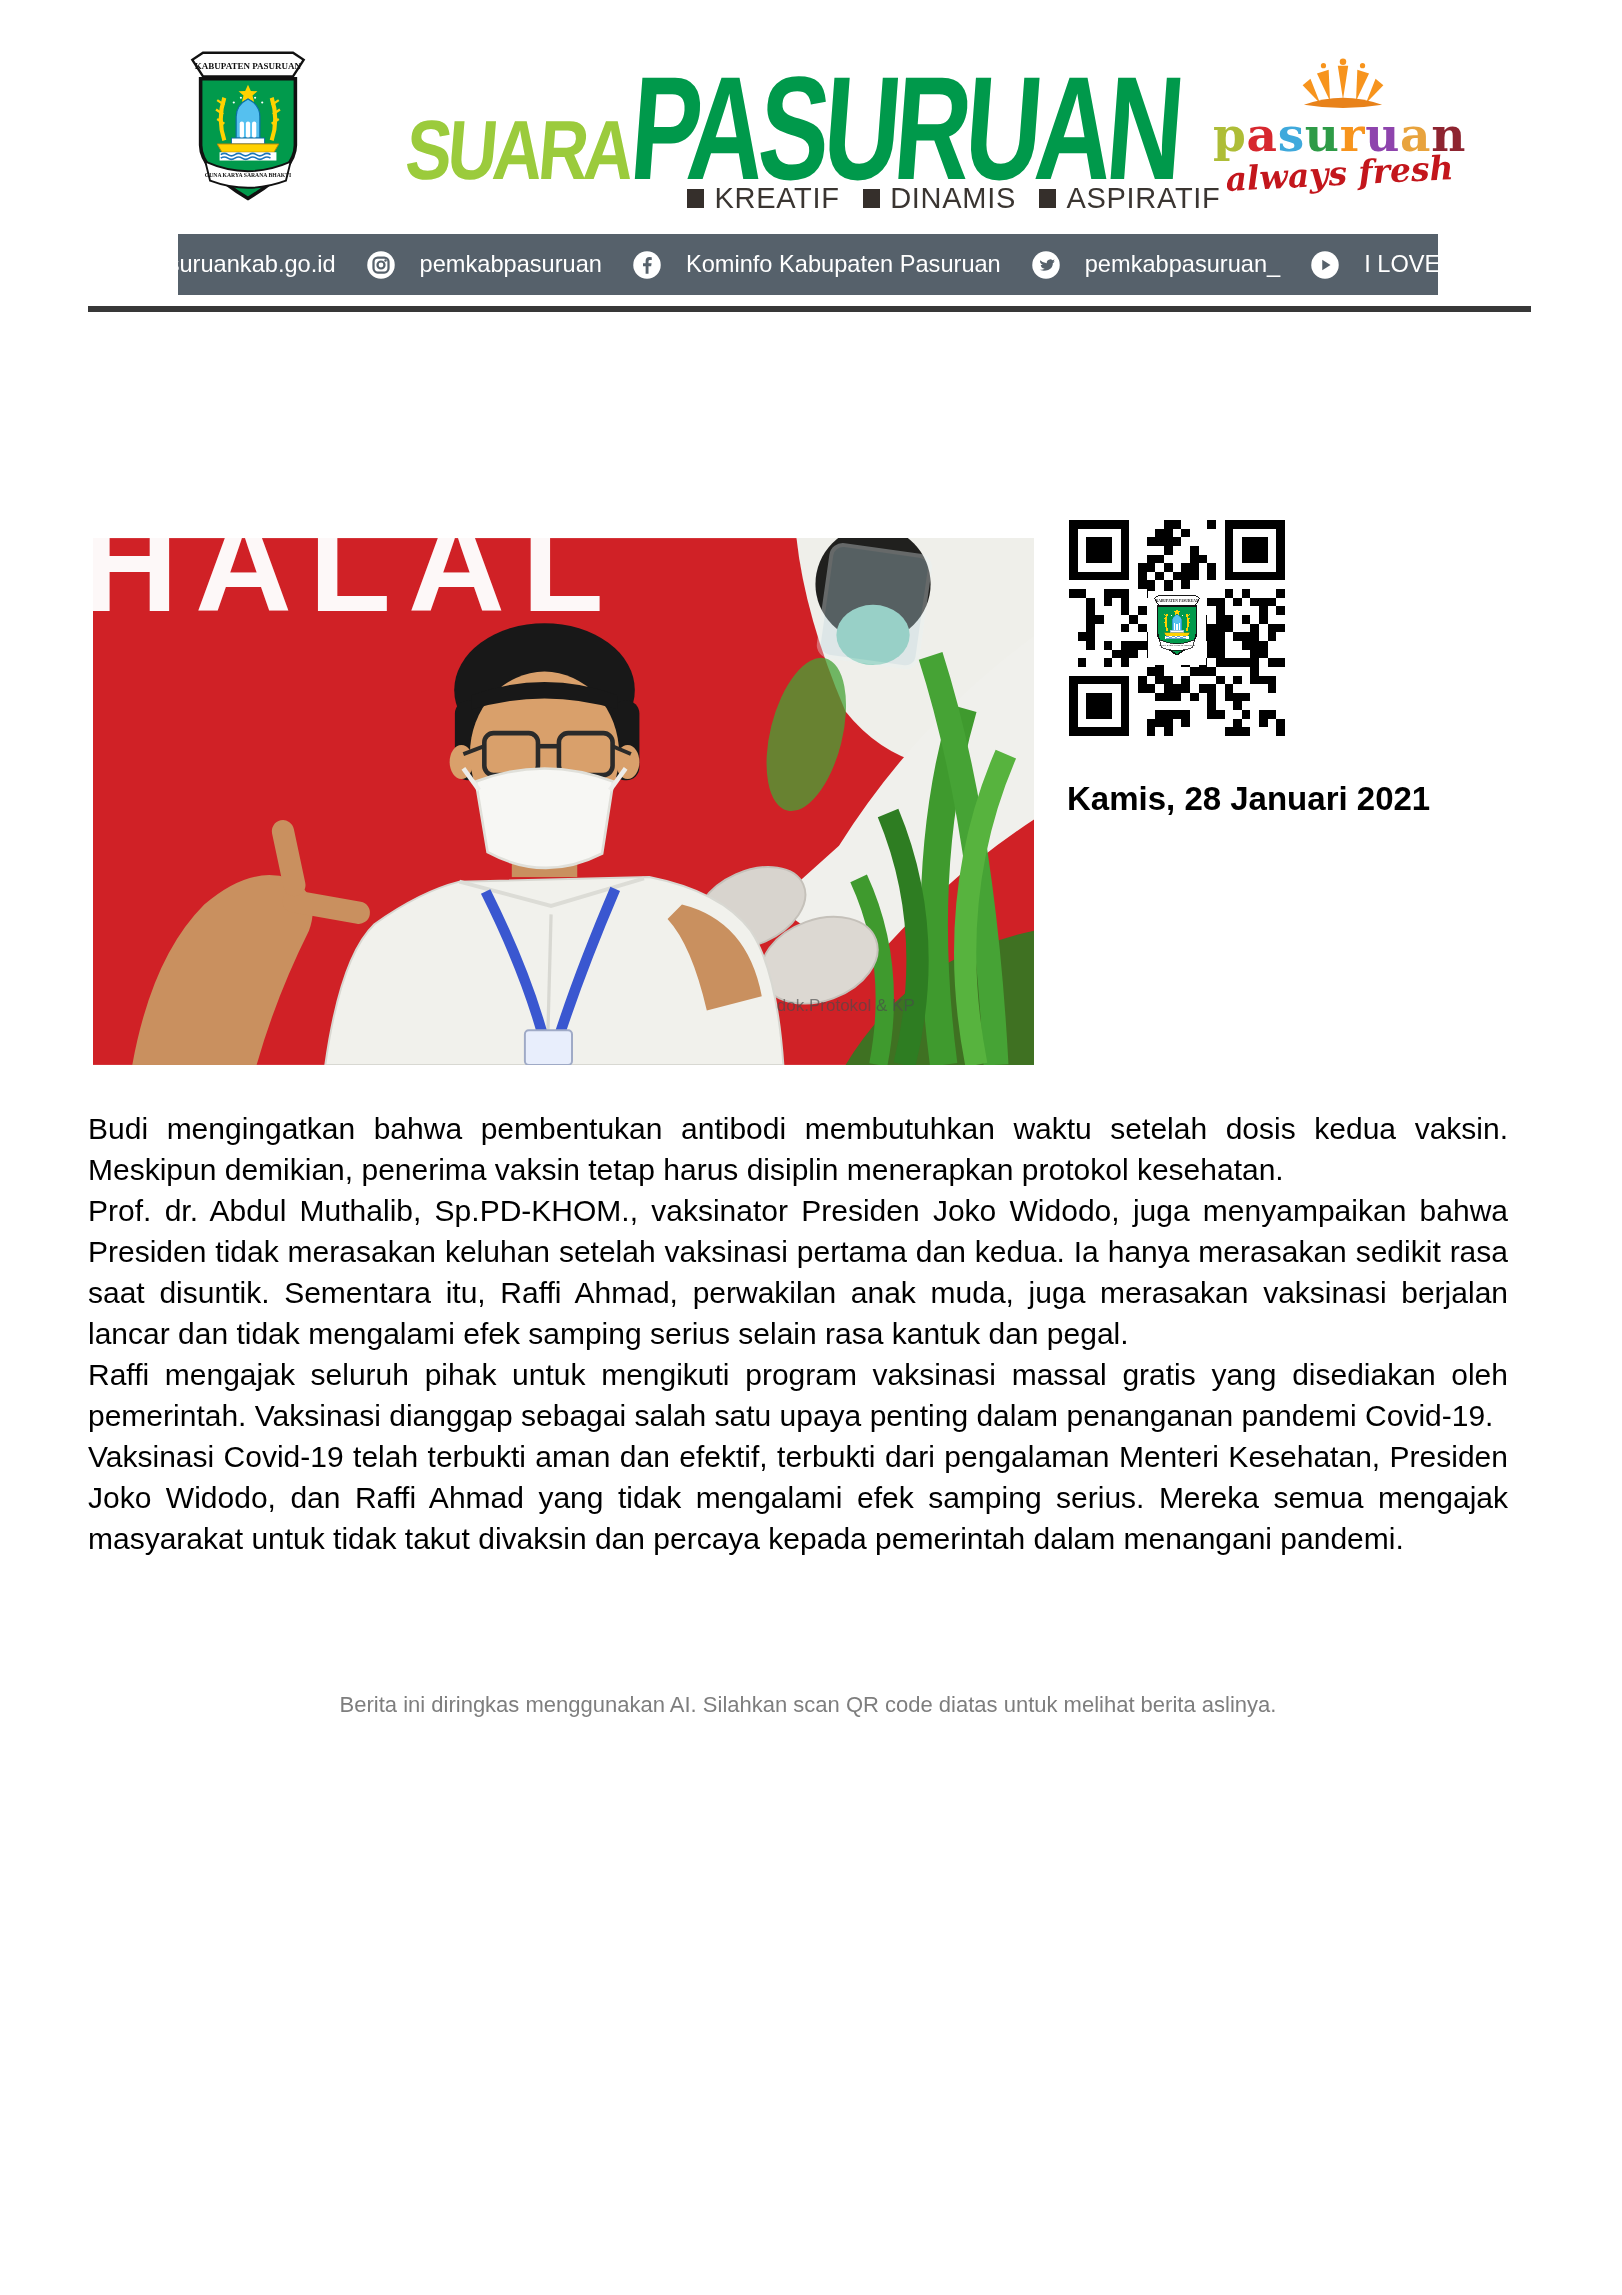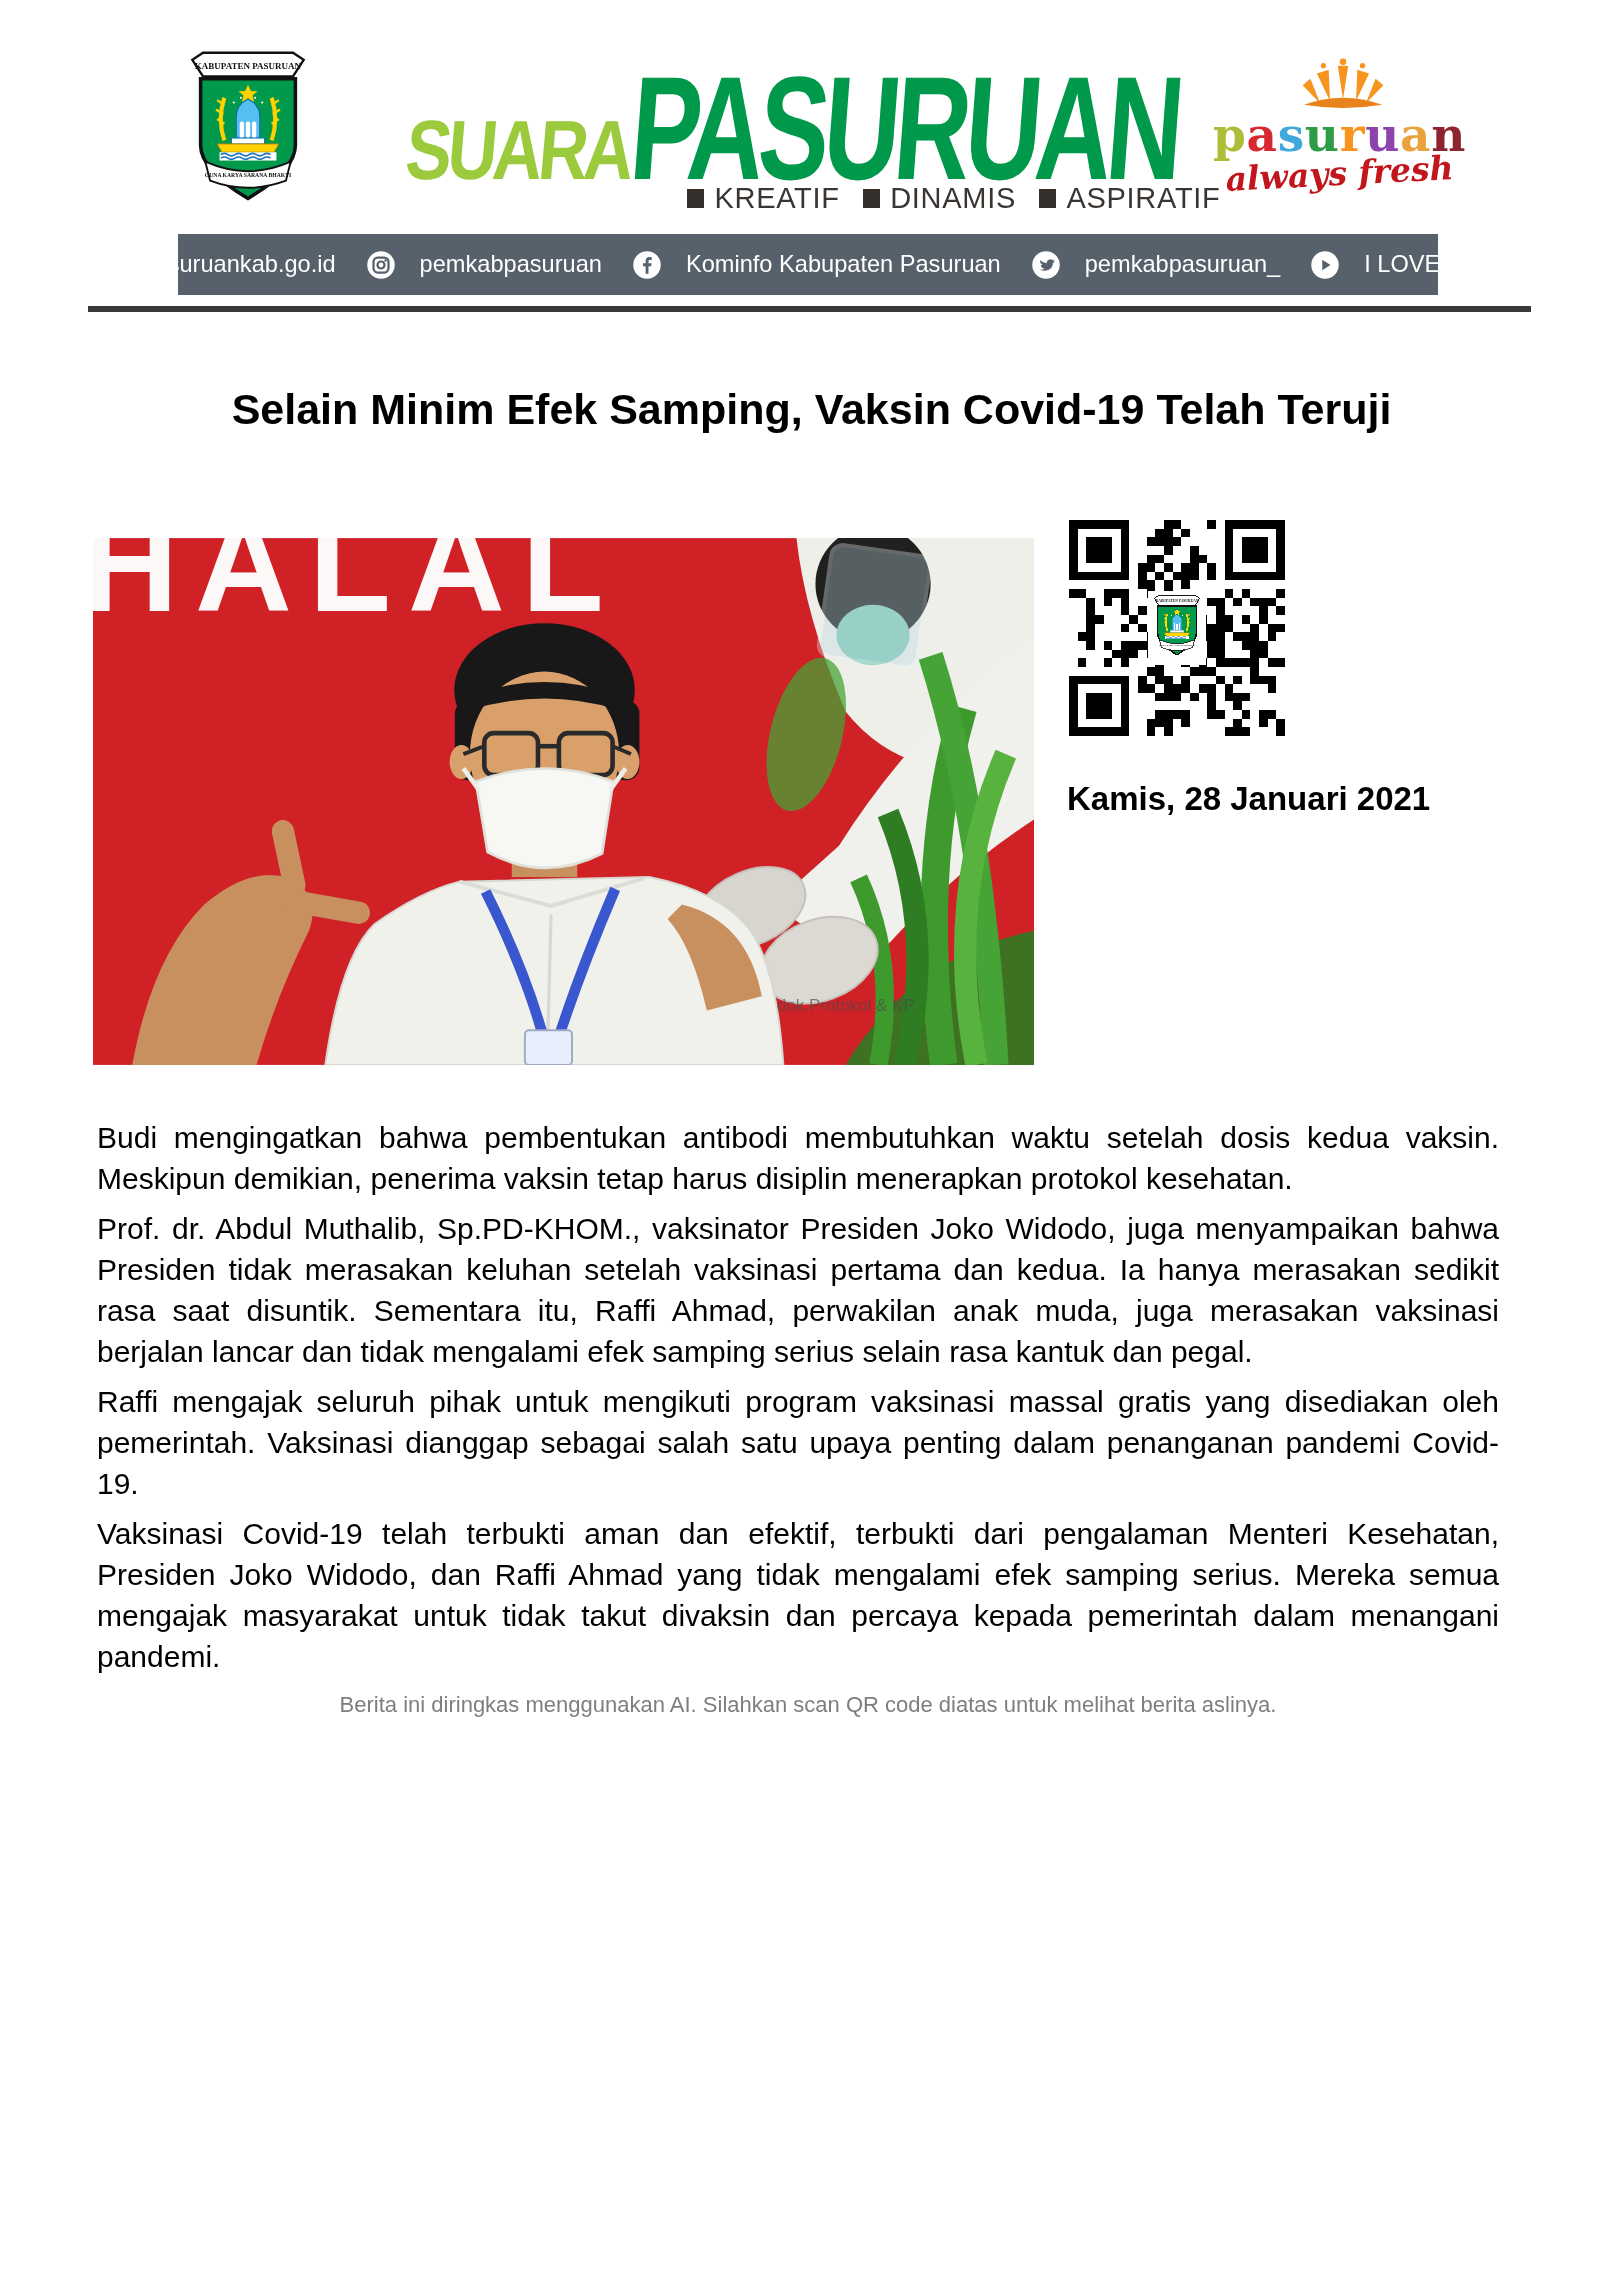--- a/index.html
+++ b/index.html
@@ -36,21 +36,21 @@
   #title{position:absolute;left:190px;top:353px;width:1243px;text-align:center;
          font-size:43px;font-weight:bold;line-height:1.3;}
   #photo{position:absolute;left:93px;top:538px;width:941px;height:527px;overflow:hidden;}
   #qr{position:absolute;left:1069px;top:520px;width:216px;height:216px;}
   #qr svg{width:100%;height:100%;shape-rendering:crispEdges;}
   #date{position:absolute;left:1067px;top:780px;width:466px;font-size:33px;font-weight:bold;}
   #lead{position:absolute;left:1067px;top:830px;width:466px;font-size:29.4px;line-height:40px;
         text-align:justify;}
   #bodytext{position:absolute;left:88px;top:1108px;width:1420px;font-size:30px;line-height:41px;
         text-align:justify;}
-  #bodytext p{margin:9px;}
+  #bodytext p{margin:0;}
   #note{position:absolute;left:88px;top:1692px;width:1440px;font-size:22px;color:#7E7E7E;text-align:center;}
 </style>
 </head>
 <body>
 
 <svg width="0" height="0" style="position:absolute">
   <defs>
     <g id="crest-sym">
       <polygon points="12,4 88,4 97,10 88,24 12,24 3,10" fill="#fff" stroke="#111" stroke-width="2"></polygon>
       <text x="50" y="17.5" font-family="Liberation Serif,serif" font-weight="bold" font-size="7.6" text-anchor="middle" fill="#111">KABUPATEN PASURUAN</text>
@@ -165,21 +165,20 @@
       <svg width="30" height="30" viewBox="0 0 24 24">
         <circle cx="12" cy="12" r="11" fill="#fff"></circle>
         <polygon points="9.8,7.8 16.4,12 9.8,16.2" fill="#56616B"></polygon>
       </svg>
       <span>I LOVE PAS TV</span>
     </span>
   </div>
 
   <div id="rule"></div>
 
-  <h1 id="title">Selain Minim Efek Samping, Vaksin Covid-19 Telah Teruji</h1>
 
   <div id="photo">
     <svg viewBox="0 0 1438 805" width="941" height="527">
       <rect x="0" y="0" width="1438" height="805" fill="#D42127"></rect>
       <rect x="0" y="0" width="1438" height="805" fill="#b81d1d" opacity="0.12"></rect>
       <text x="-18" y="112" font-family="Liberation Sans,sans-serif" font-weight="bold" font-size="205" letter-spacing="26" fill="#ffffff" opacity="0.97">HALAL</text>
 
       <g>
         <path d="M1075,0 L1438,0 L1438,340 Q1250,390 1150,265 Q1088,120 1075,0 Z" fill="#EFEFEA"></path>
         <circle cx="1192" cy="70" r="88" fill="#20201E"></circle>

